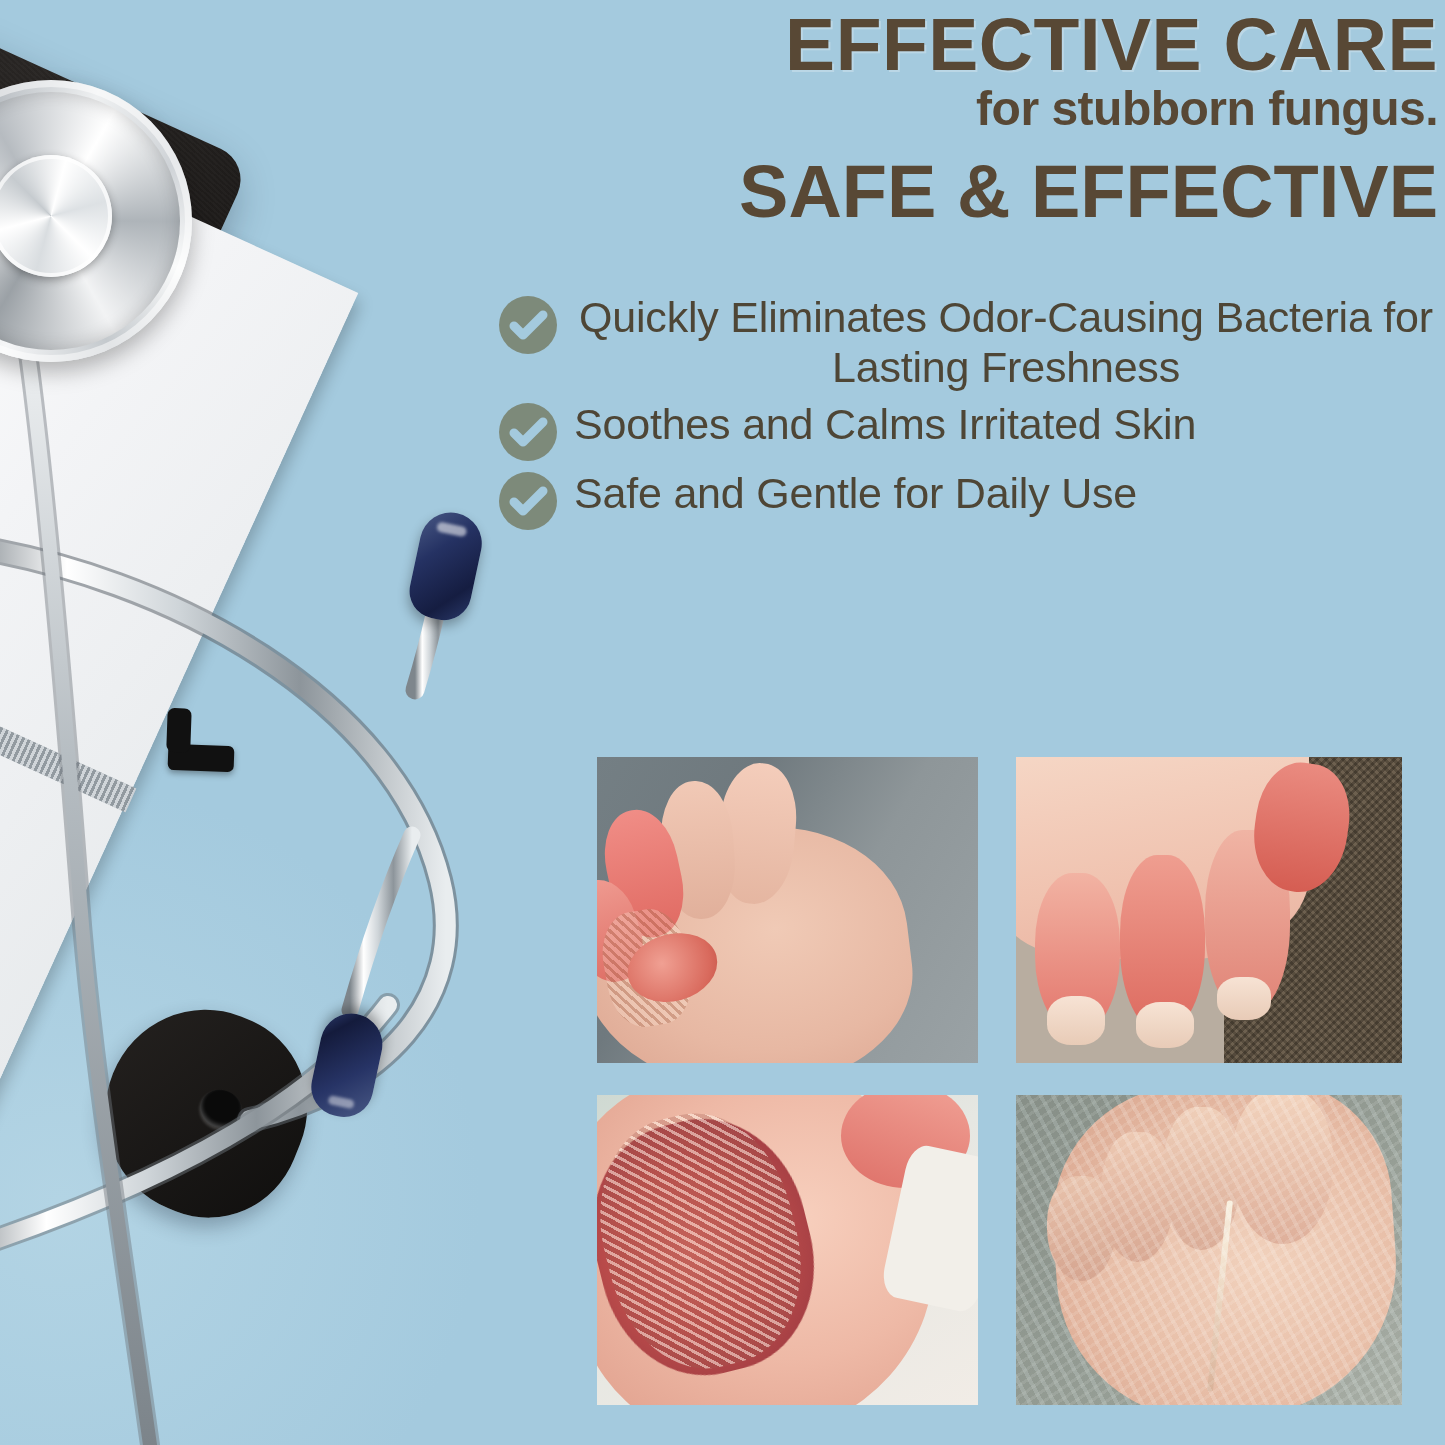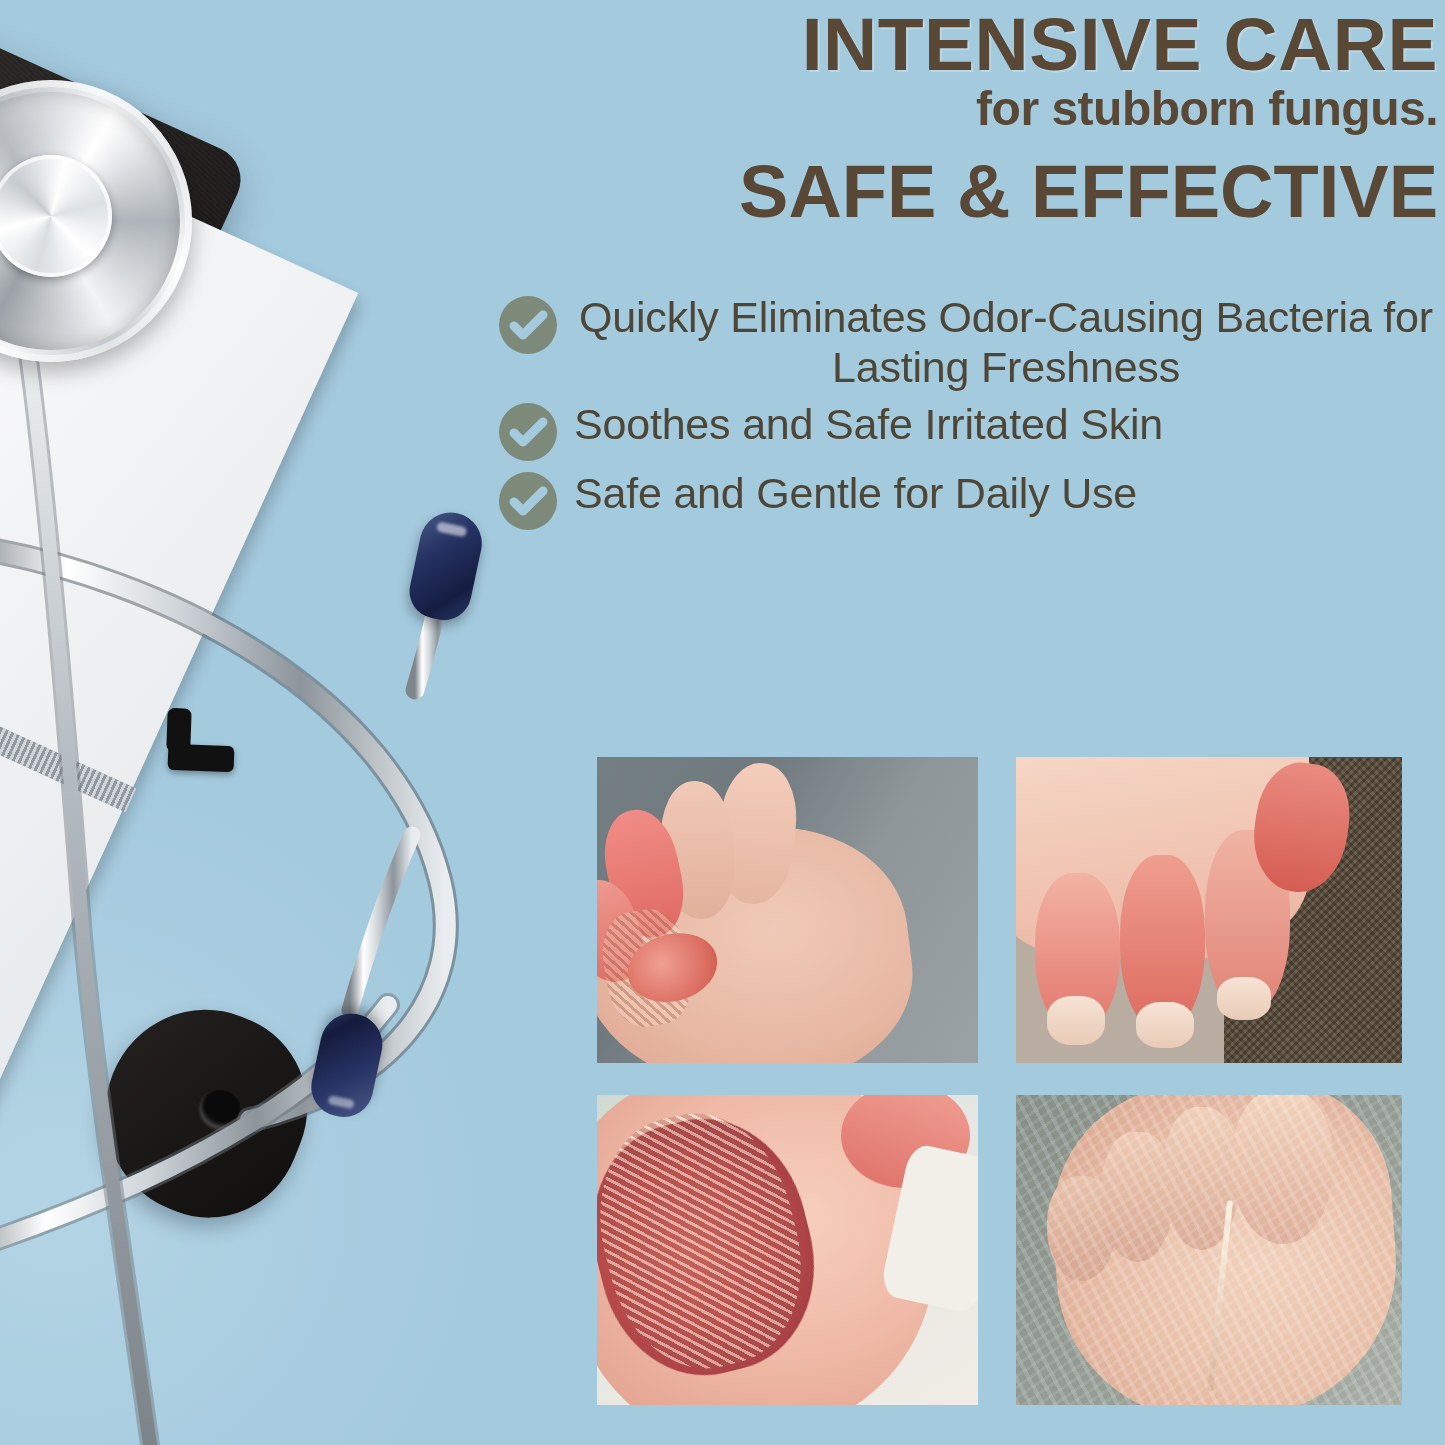--- a/index.html
+++ b/index.html
@@ -416,21 +416,21 @@
     <div class="chest-outer"></div>
     <div class="chest-ring"></div>
     <div class="chest-inner"></div>
 
     <div class="black-elbow"></div>
     <div class="tip-a"></div>
     <div class="tip-b"></div>
   </div>
 
   <div class="headline">
-    <div class="h-line1">INTENSIVE CARE</div>
+    <div class="h-line1">EFFECTIVE CARE</div>
     <div class="h-line2">for stubborn fungus.</div>
     <div class="h-line3">SAFE &amp; EFFECTIVE</div>
   </div>
 
   <div class="bullets">
 
     <div class="bullet-row">
       <span class="check">
         <svg viewBox="0 0 60 60">
           <defs>
@@ -451,21 +451,21 @@
         <svg viewBox="0 0 60 60">
           <defs>
             <mask id="m3">
               <rect width="60" height="60" fill="#fff"></rect>
               <path d="M16 31 L25 40 L45 20" fill="none" stroke="#000" stroke-width="9" stroke-linecap="round" stroke-linejoin="round"></path>
             </mask>
           </defs>
           <circle cx="30" cy="30" r="29" fill="#7d8a7a" mask="url(#m3)"></circle>
         </svg>
       </span>
-      <span class="bullet-text">Soothes and Safe Irritated Skin</span>
+      <span class="bullet-text">Soothes and Calms Irritated Skin</span>
     </div>
 
     <div class="bullet-row">
       <span class="check">
         <svg viewBox="0 0 60 60">
           <defs>
             <mask id="m4">
               <rect width="60" height="60" fill="#fff"></rect>
               <path d="M16 31 L25 40 L45 20" fill="none" stroke="#000" stroke-width="9" stroke-linecap="round" stroke-linejoin="round"></path>
             </mask>

